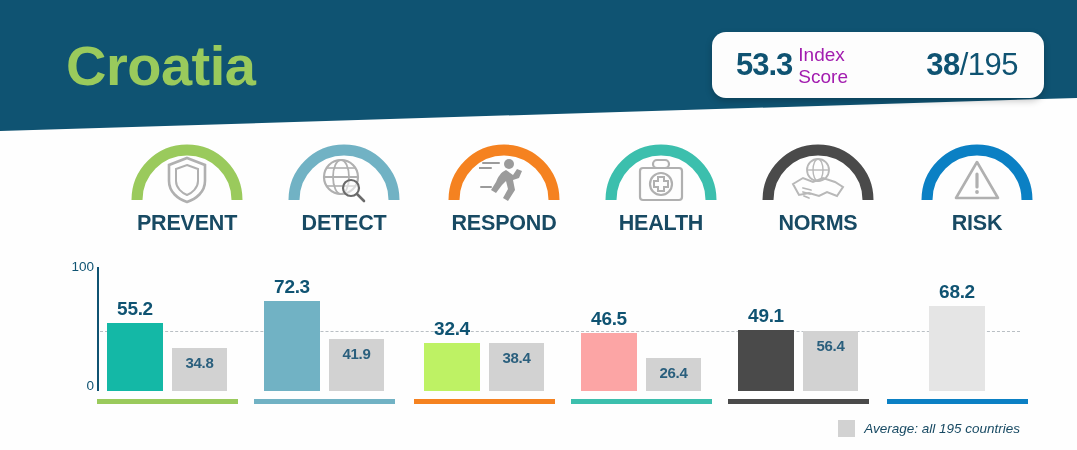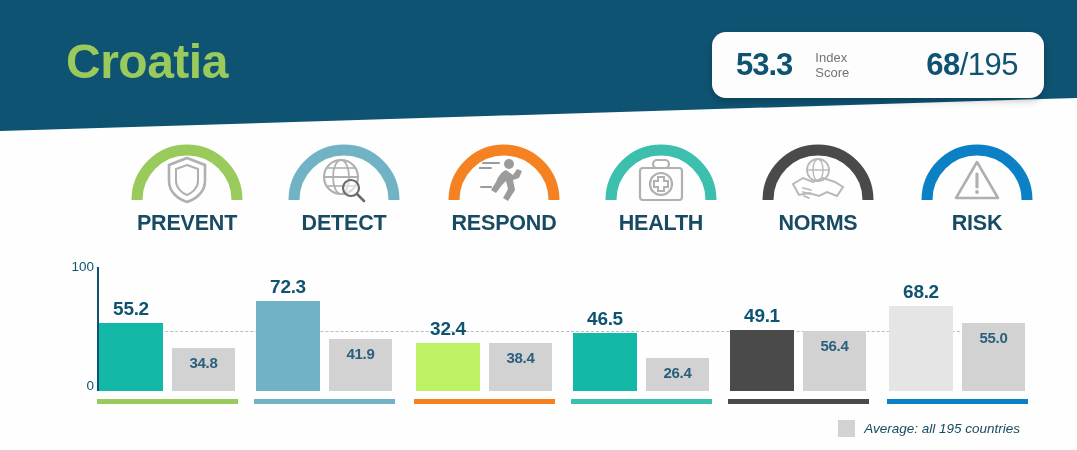--- a/index.html
+++ b/index.html
@@ -12,38 +12,38 @@
   #page{position:relative;width:1077px;height:450px;background:#fefefe;}
 
   
   .header{
     position:absolute;left:0;top:0;width:1077px;height:132px;
     background:#0F5372;
     clip-path:polygon(0 0,1077px 0,1077px 98px,0 131px);
   }
   .country-title{
     position:absolute;left:66px;top:38px;
-    font-size:48px;font-weight:bold;color:#9ACA5C;
+    font-size:56px;font-weight:bold;color:#9ACA5C;
     letter-spacing:-0.5px;line-height:1;
   }
 
   
   .scorecard{
     position:absolute;left:712px;top:32px;width:332px;height:66px;
     background:#fdfdfd;border-radius:14px;
     box-shadow:0 3px 7px rgba(0,0,0,0.22);
     display:flex;align-items:center;
   }
   .score-val{
     font-size:31px;font-weight:bold;color:#0F5372;
     margin-left:24px;letter-spacing:-1px;
   }
   .score-lbl{
-    font-size:13px;color:#737373;line-height:1.12;
-    margin-left:23px;margin-top:1px;
+    font-size:19px;color:#a21caf;line-height:1.12;
+    margin-left:6px;margin-top:1px;
   }
   .rank-wrap{
     margin-left:auto;margin-right:26px;
     font-size:31px;color:#0F5372;letter-spacing:-0.5px;
     white-space:nowrap;
   }
   .rank-num{font-weight:bold;}
   .rank-den{font-weight:normal;}
 
   
@@ -85,21 +85,21 @@
     position:absolute;left:100px;top:68.6px;width:920px;height:0;
     border-top:1.6px dashed #b9bfc4;
   }
   .group{
     position:absolute;bottom:0;width:160px;height:160px;
   }
   .bars{
     position:absolute;left:0;bottom:31px;width:160px;height:124px;
     display:flex;align-items:flex-end;justify-content:center;gap:9px;
   }
-  .bar{position:relative;width:56px;padding-left:8px;}
+  .bar{position:relative;width:56px;}
   .bar.avg{width:55px;background:#d2d2d2;}
   .bar-val{
     position:absolute;left:50%;transform:translateX(-50%);
     top:-25px;font-size:19px;font-weight:bold;color:#0F5372;
     white-space:nowrap;letter-spacing:-0.3px;
   }
   .bar.avg .bar-val{
     top:6px;font-size:15px;color:#2a5f7d;
   }
   .underline{
@@ -124,21 +124,21 @@
   <div class="header"></div>
   <div class="country-title">Croatia</div>
 
   <div class="scorecard">
     <div class="score-val">53.3</div>
     <div class="score-lbl">
       <div>Index</div>
       <div>Score</div>
     </div>
     <div class="rank-wrap">
-      <span class="rank-num">68</span><span class="rank-den">/195</span>
+      <span class="rank-num">38</span><span class="rank-den">/195</span>
     </div>
   </div>
 
   <div class="icon-row">
 
     <div class="cat" style="left:87px">
       <div class="arc-box">
         <svg width="116" height="62" viewBox="0 0 116 62">
             <path d="M8 60 A50 50 0 0 1 108 60" fill="none" stroke="#9ACA5C" stroke-width="11"></path>
           </svg>
@@ -279,21 +279,21 @@
         </div>
         <div class="bar avg" style="height:47.6px">
           <span class="bar-val">38.4</span>
         </div>
       </div>
       <div class="underline" style="background:#F58220"></div>
     </div>
 
     <div class="group" style="left:561px">
       <div class="bars">
-        <div class="bar" style="height:57.7px;background:#14b8a6">
+        <div class="bar" style="height:57.7px;background:#fca5a5">
           <span class="bar-val">46.5</span>
         </div>
         <div class="bar avg" style="height:32.7px">
           <span class="bar-val">26.4</span>
         </div>
       </div>
       <div class="underline" style="background:#3CBFAD"></div>
     </div>
 
     <div class="group" style="left:718px">
@@ -305,23 +305,20 @@
           <span class="bar-val">56.4</span>
         </div>
       </div>
       <div class="underline" style="background:#4A4A4A"></div>
     </div>
 
     <div class="group" style="left:877px">
       <div class="bars">
         <div class="bar" style="height:84.6px;background:#e5e5e5">
           <span class="bar-val">68.2</span>
-        </div>
-        <div class="bar avg" style="height:68.2px">
-          <span class="bar-val">55.0</span>
         </div>
       </div>
       <div class="underline" style="background:#0B80C4"></div>
     </div>
   </div>
 
   <div class="legend">
     <div class="legend-swatch"></div>
     <div class="legend-text">Average: all 195 countries</div>
   </div>

